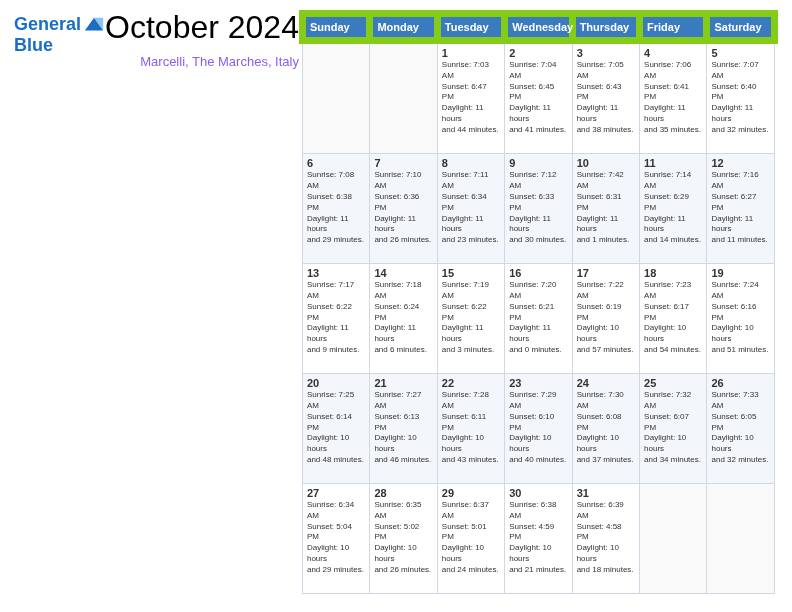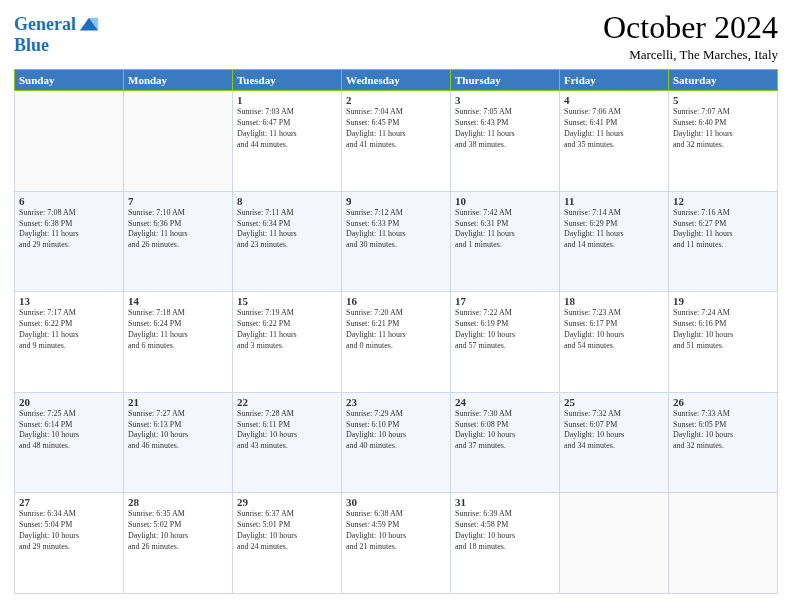--- a/index.html
+++ b/index.html
@@ -7,23 +7,22 @@
       width: 792px;
       height: 612px;
       font-family: Arial, sans-serif;
       background: #fff;
       overflow: hidden;
     }
     .page {
       width: 792px;
       height: 604px;
       display: flex;
-      flex-direction: column;
+      flex-direction: row;
       padding: 10px 14px 10px 14px;
-      font-family: Liberation Serif, serif;
     }
     .header {
       display: flex;
       justify-content: space-between;
       align-items: flex-start;
       margin-bottom: 6px;
     }
     .logo {
       display: flex;
       align-items: center;
@@ -45,37 +44,37 @@
       text-align: right;
     }
     .month-title {
       font-size: 32px;
       font-weight: 300;
       color: #000000;
       line-height: 1.1;
     }
     .location {
       font-size: 13px;
-      color: #000000;
-      margin-top: 2px;
+      color: #8b5cf6;
+      margin-top: 9px;
     }
     .calendar-table {
       width: 100%;
       border-collapse: collapse;
       flex: 1;
       table-layout: fixed;
     }
     .calendar-table th {
       background: #3a7abf;
       color: #fff;
       font-size: 11px;
       font-weight: bold;
       padding: 4px 4px;
       text-align: left;
-      border: 1px solid #84cc16;
+      border: 7px solid #84cc16;
     }
     .calendar-table td {
       border: 1px solid #d0d8e4;
       vertical-align: top;
       padding: 3px 4px;
       font-size: 8.5px;
       color: #333;
       height: 88px;
       background: #fff;
     }

